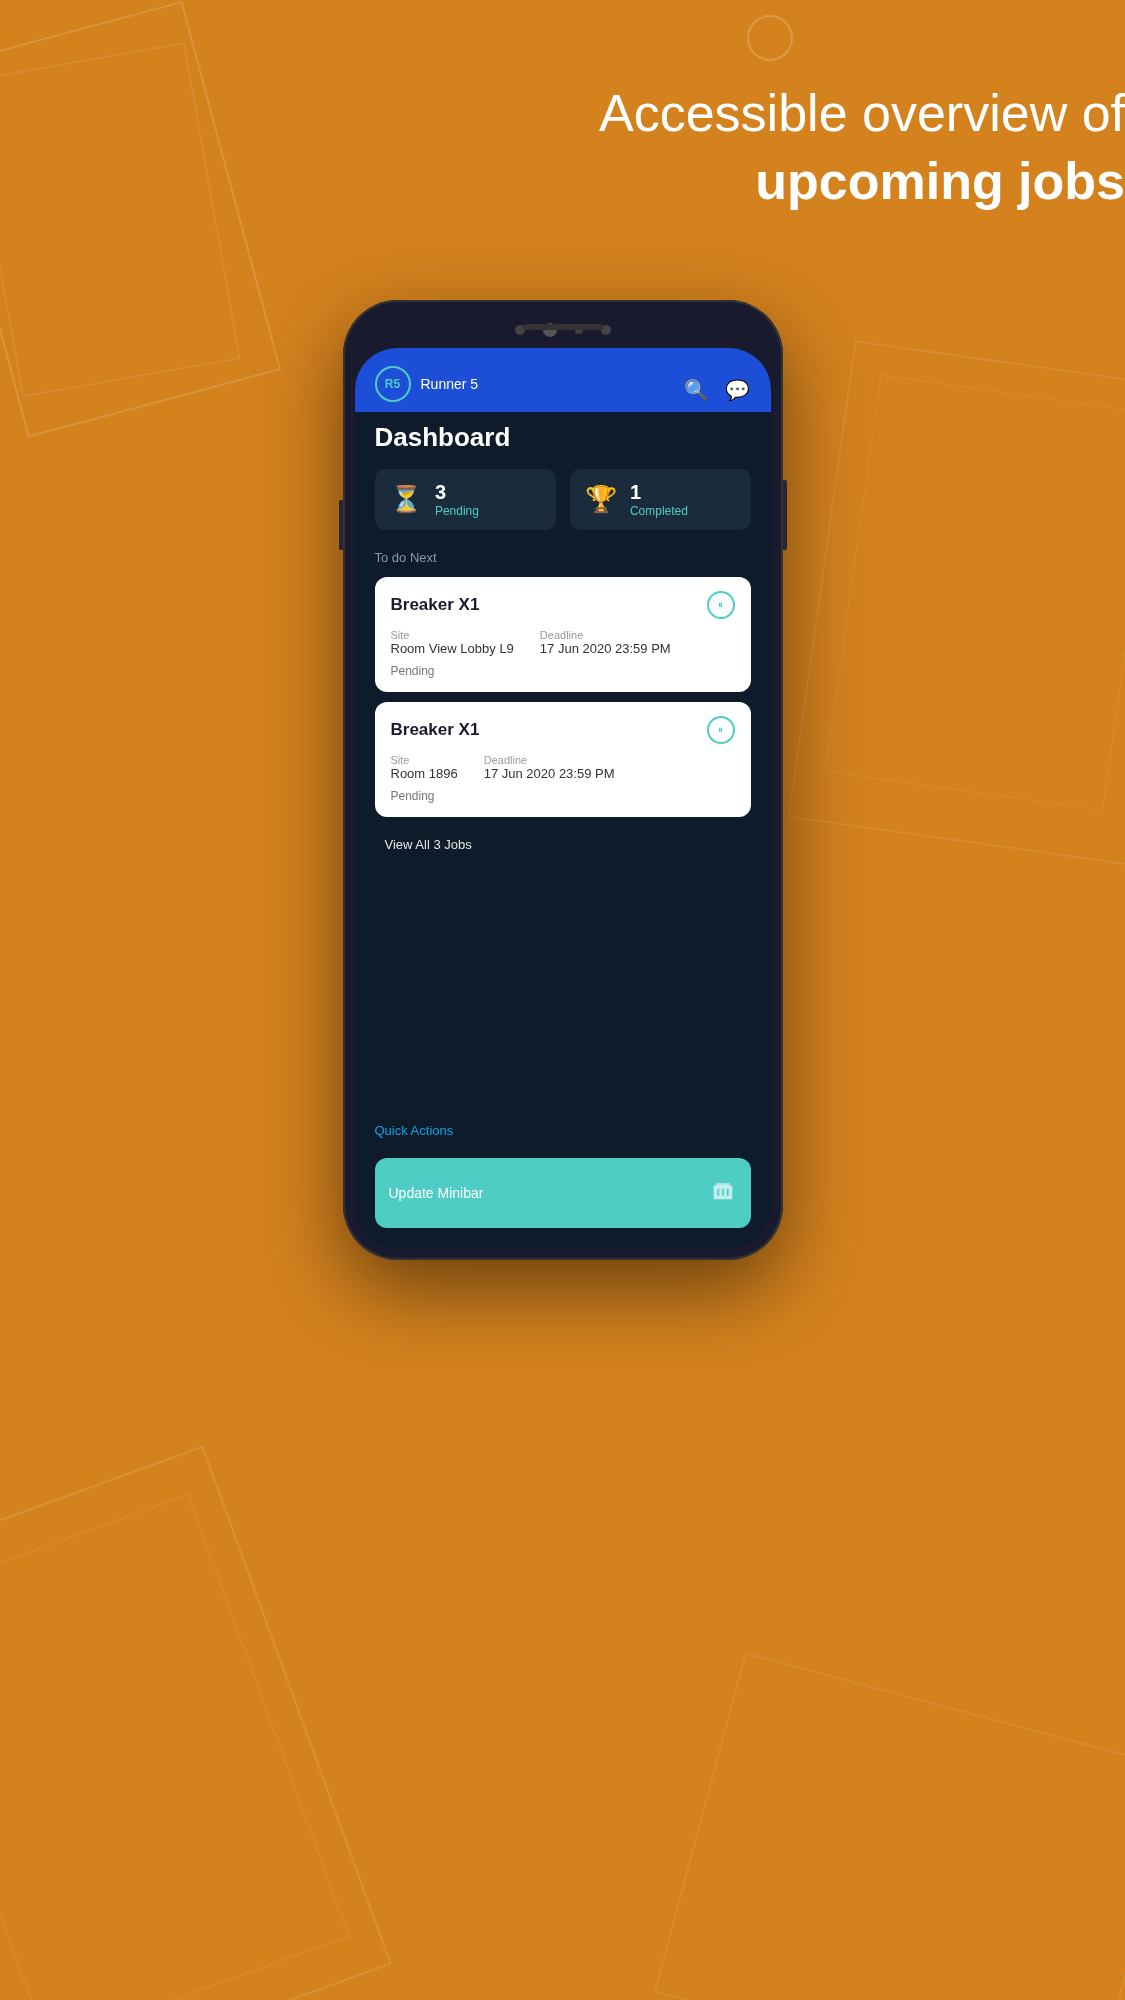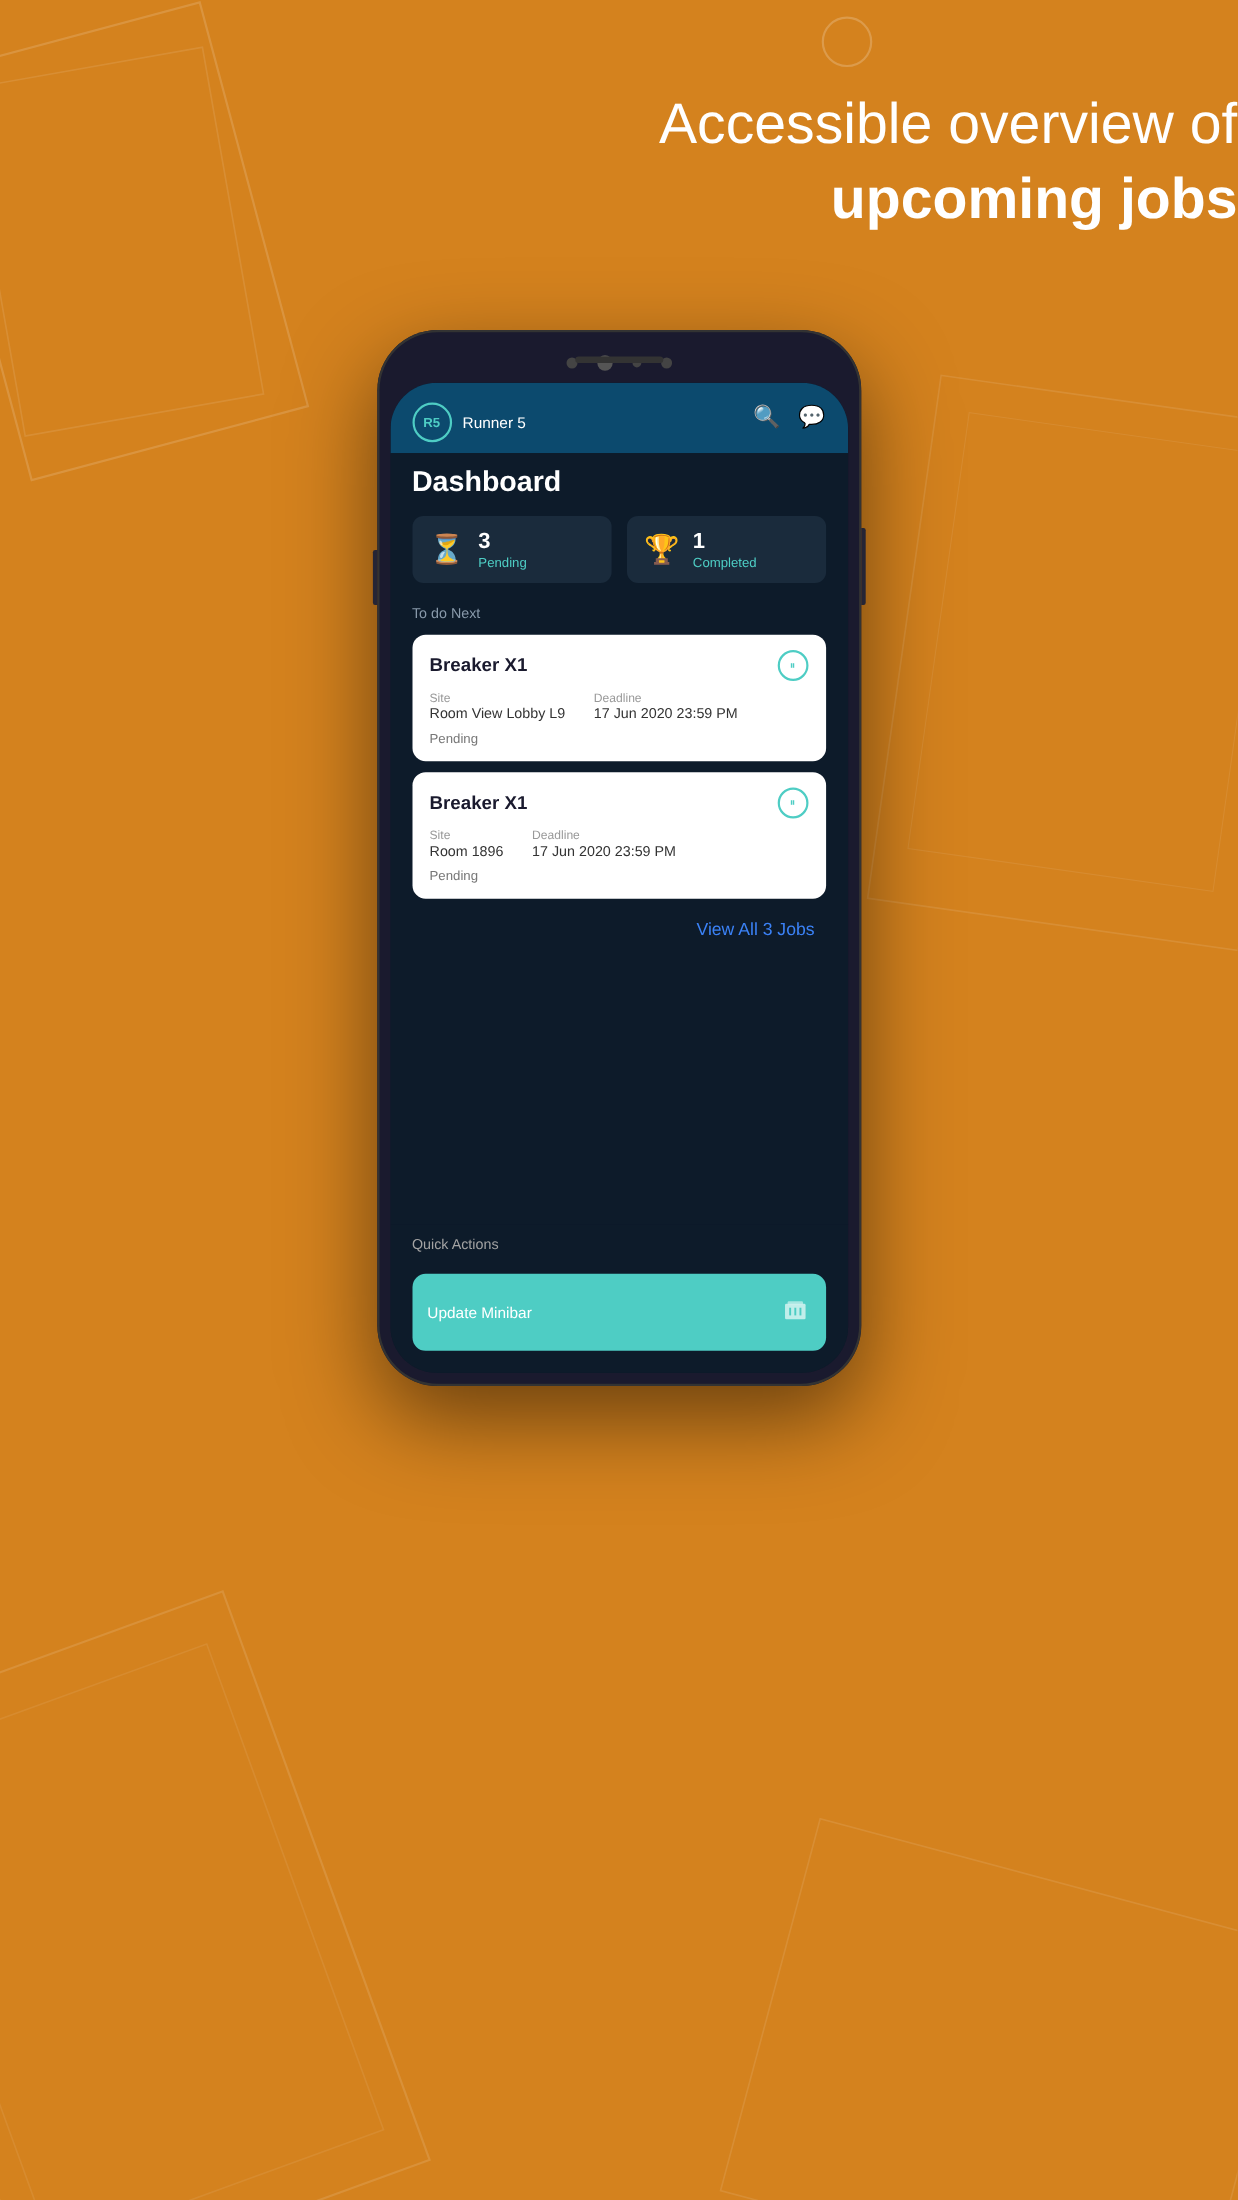--- a/index.html
+++ b/index.html
@@ -110,24 +110,24 @@
       height: calc(100% - 36px);
       background: #0d1b2a;
       border-radius: 42px;
       overflow: hidden;
       display: flex;
       flex-direction: column;
     }
 
     
     .app-header {
-      background: #0c4a6e;
+      background: #1d4ed8;
       padding: 18px 20px 10px;
       display: flex;
-      align-items: flex-start;
+      align-items: flex-end;
       justify-content: space-between;
     }
 
     .user-info {
       display: flex;
       align-items: center;
       gap: 10px;
     }
 
     .avatar {
@@ -266,35 +266,35 @@
       font-weight: 500;
     }
 
     .job-status {
       font-size: 12px;
       color: #777;
     }
 
     
     .view-all-link {
-      text-align: right;
+      text-align: left;
       padding: 10px;
-      color: #3b82f6;
-      font-size: 16px;
+      color: #e5e5e5;
+      font-size: 13px;
       cursor: pointer;
     }
 
     
     .quick-actions-section {
       padding: 10px 20px 20px;
       background: #0d1b2a;
     }
 
     .quick-actions-title {
-      color: #a3a3a3;
+      color: #0ea5e9;
       font-size: 13px;
       margin-bottom: 12px;
     }
 
     .quick-actions-grid {
       display: flex;
       gap: 12px;
       margin-top: 20px;
     }
 

